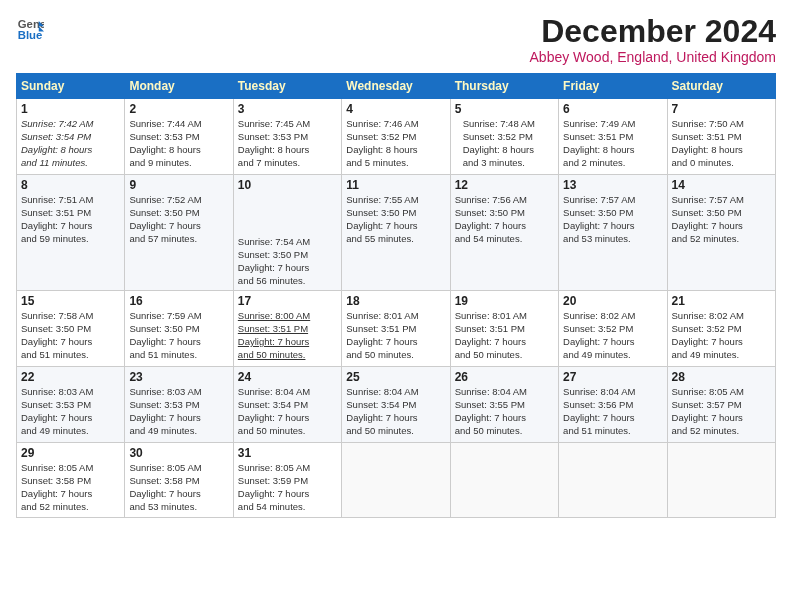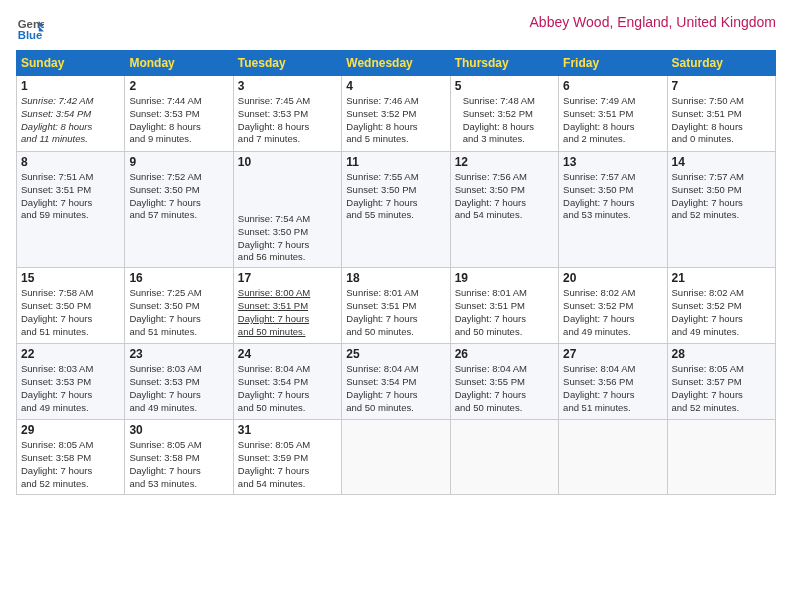--- a/index.html
+++ b/index.html
@@ -43,21 +43,21 @@
     .location {
       font-size: 14px;
       color: #be185d;
     }
     .calendar {
       width: 100%;
       border-collapse: collapse;
     }
     .calendar th {
       background: #1a6fc4;
-      color: #fde047;
+      color: #fef9c3;
       font-size: 12px;
       font-weight: bold;
       padding: 5px 4px;
       text-align: left;
       border: 1px solid #1a6fc4;
     }
     .calendar td {
       border: 1px solid #ccc;
       vertical-align: top;
       padding: 3px 4px;
@@ -95,20 +95,21 @@
   <div class="header">
     <div class="logo">
       <svg class="logo-icon" viewBox="0 0 32 32">
         <text x="2" y="16" font-size="13" font-weight="bold" fill="#555">General</text>
         <text x="2" y="28" font-size="13" font-weight="bold" fill="#1a6fc4">Blue</text>
         <polygon points="26,8 32,14 26,14" fill="#1a6fc4"></polygon>
         <polygon points="26,14 32,20 26,20" fill="#1a6fc4"></polygon>
       </svg>
     </div>
     <div class="title-block">
+      <div class="month-title">December 2024</div>
       <div class="location">Abbey Wood, England, United Kingdom</div>
     </div>
   </div>
 
   <table class="calendar">
     <thead>
       <tr id="header-row">
           <th>Sunday</th>
           <th>Monday</th>
           <th>Tuesday</th>
@@ -224,21 +225,21 @@
         <tr>
           <td>
             <span class="day-num">15</span>
             <div class="day-info" style="white-space: pre-line;">Sunrise: 7:58 AM
 Sunset: 3:50 PM
 Daylight: 7 hours
 and 51 minutes.</div>
           </td>
           <td>
             <span class="day-num">16</span>
-            <div class="day-info" style="white-space: pre-line;">Sunrise: 7:25 AM
+            <div class="day-info" style="white-space: pre-line;">Sunrise: 7:59 AM
 Sunset: 3:50 PM
 Daylight: 7 hours
 and 51 minutes.</div>
           </td>
           <td>
             <span class="day-num">17</span>
             <div class="day-info" style="white-space: pre-line; text-decoration: underline;">Sunrise: 8:00 AM
 Sunset: 3:51 PM
 Daylight: 7 hours
 and 50 minutes.</div>

